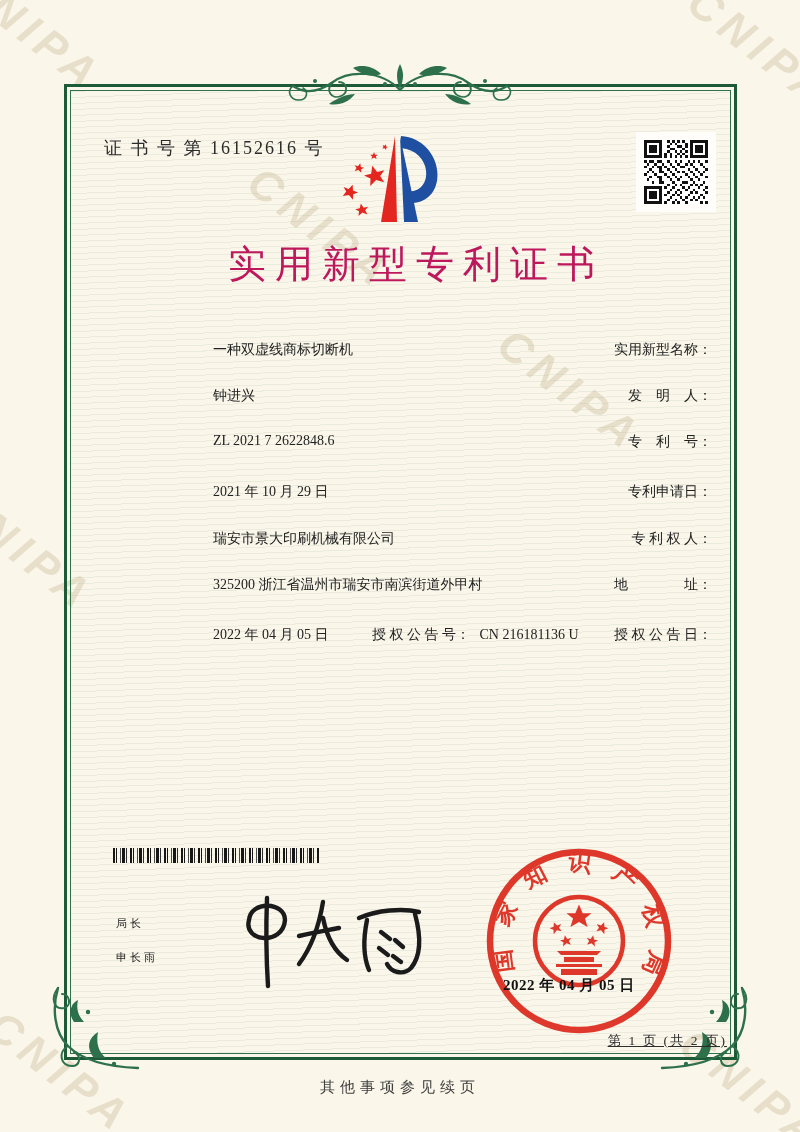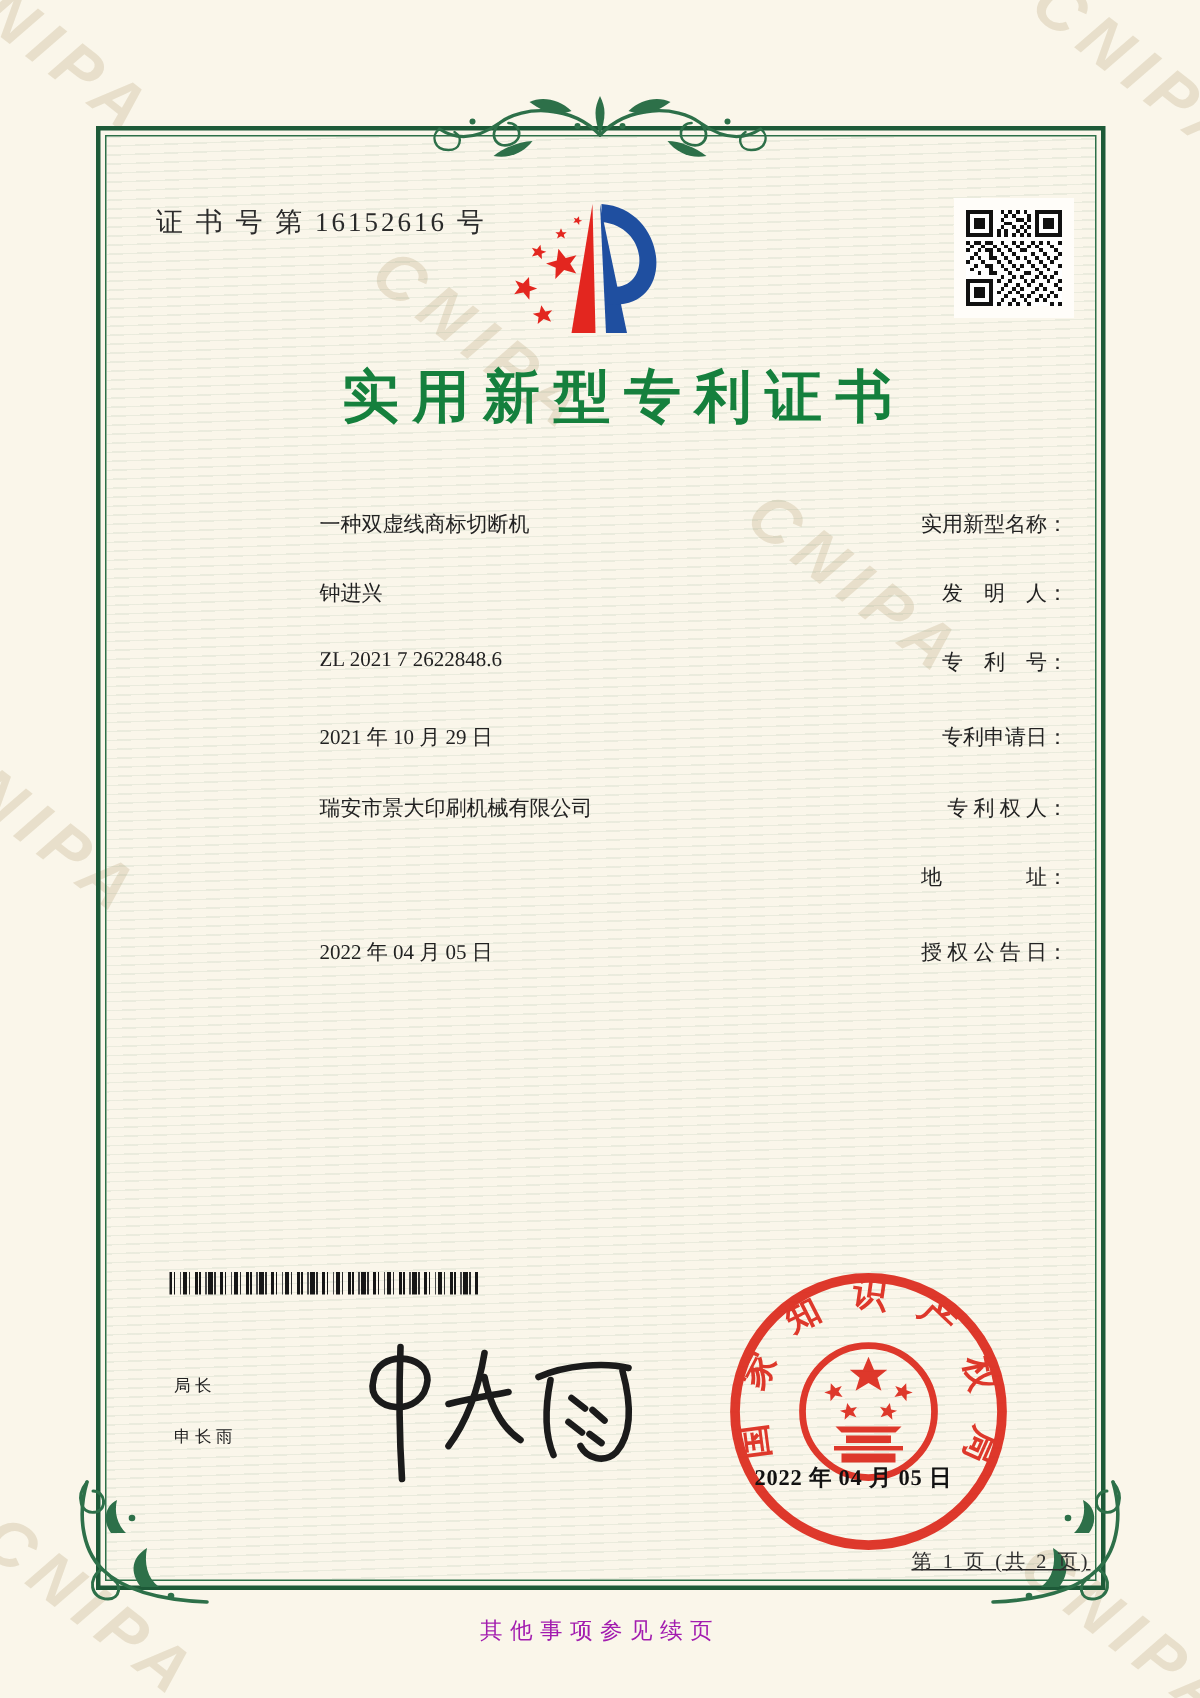--- a/index.html
+++ b/index.html
@@ -30,21 +30,21 @@
     background:repeating-linear-gradient(178deg,
       rgba(128,162,134,0.13) 0px, rgba(128,162,134,0.13) 1px,
       rgba(255,255,255,0) 1px, rgba(255,255,255,0) 6px);
   }
   
   .cert-no{left:104px;top:136px;font-size:18px;letter-spacing:2px;color:#2b2b2b;}
   .logo{left:328px;top:124px;}
   .qr-box{left:636px;top:132px;width:80px;height:80px;background:#fffdf9;
     display:flex;align-items:center;justify-content:center;}
   .title{left:65px;top:239px;width:670px;text-align:center;
-    font-size:38px;font-weight:700;letter-spacing:9px;color:#15803d;white-space:nowrap;padding-left:16px;}
+    font-size:38px;font-weight:400;letter-spacing:9px;color:#be185d;white-space:nowrap;padding-left:16px;}
   
   .field-row{position:absolute;left:112px;font-size:14px;color:#222;width:600px;height:20px;white-space:nowrap;text-align:right;}
   .field-value{position:absolute;left:101px;top:0;white-space:nowrap;font-family:Liberation Serif, serif;}
   .pair2{position:absolute;left:260px;top:0;white-space:nowrap;}
   .pair2 .v{margin-left:6px;}
   
   .legal{left:112px;top:652px;width:580px;font-size:15.5px;line-height:29px;
     text-align:justify;color:#1c1c1c;}
   .legal p{margin:0;text-indent:2em;}
   
@@ -59,21 +59,21 @@
   .signer{left:116px;font-size:11px;letter-spacing:3px;color:#222;
     font-family:"Liberation Sans", sans-serif;}
   .sig-svg{left:235px;top:890px;}
   .seal-svg{left:477px;top:845px;}
   .seal-date{left:503px;top:976px;width:160px;font-size:15px;color:#121212;
     letter-spacing:0.5px;white-space:nowrap;font-weight:600;}
   
   .page-num{left:57px;top:1032px;width:670px;text-align:right;
     font-size:13.5px;letter-spacing:2px;color:#2d2d2d;text-decoration:underline;}
   .continuation{left:0;top:1078px;width:800px;text-align:center;
-    font-size:15px;letter-spacing:5px;color:#a21caf;}
+    font-size:15px;letter-spacing:5px;color:#404040;}
   .orn{color:#2d7049;}
 </style>
 </head>
 <body>
 
 <svg width="0" height="0" style="position:absolute" aria-hidden="true">
   <defs>
     <path id="st" d="M0,-10 L2.94,-3.09 L10,-3.09 L4.76,1.18 L6.88,8.09 L0,4 L-6.88,8.09 L-4.76,1.18 L-10,-3.09 L-2.94,-3.09 Z"></path>
   </defs>
 </svg>
@@ -183,24 +183,29 @@
 <div class="field-row" style="top:483px">
   <span>专利申请日：</span>
   <span class="field-value">2021 年 10 月 29 日</span>
 </div>
 <div class="field-row" style="top:530px">
   <span>专 利 权 人：</span>
   <span class="field-value">瑞安市景大印刷机械有限公司</span>
 </div>
 <div class="field-row" style="top:576px">
   <span>地　　　　址：</span>
+  <span class="field-value">325200 浙江省温州市瑞安市南滨街道外甲村</span>
 </div>
 <div class="field-row" style="top:626px">
   <span>授 权 公 告 日：</span>
   <span class="field-value">2022 年 04 月 05 日</span>
+  <span class="pair2">
+    <span>授 权 公 告 号：</span>
+    <span class="v">CN 216181136 U</span>
+  </span>
 </div>
 
 <div class="abs legal">
 </div>
 
 <div class="abs barcode"></div>
 
 <div class="abs signer" style="top:916px">局长</div>
 <div class="abs signer" style="top:950px">申长雨</div>
 

